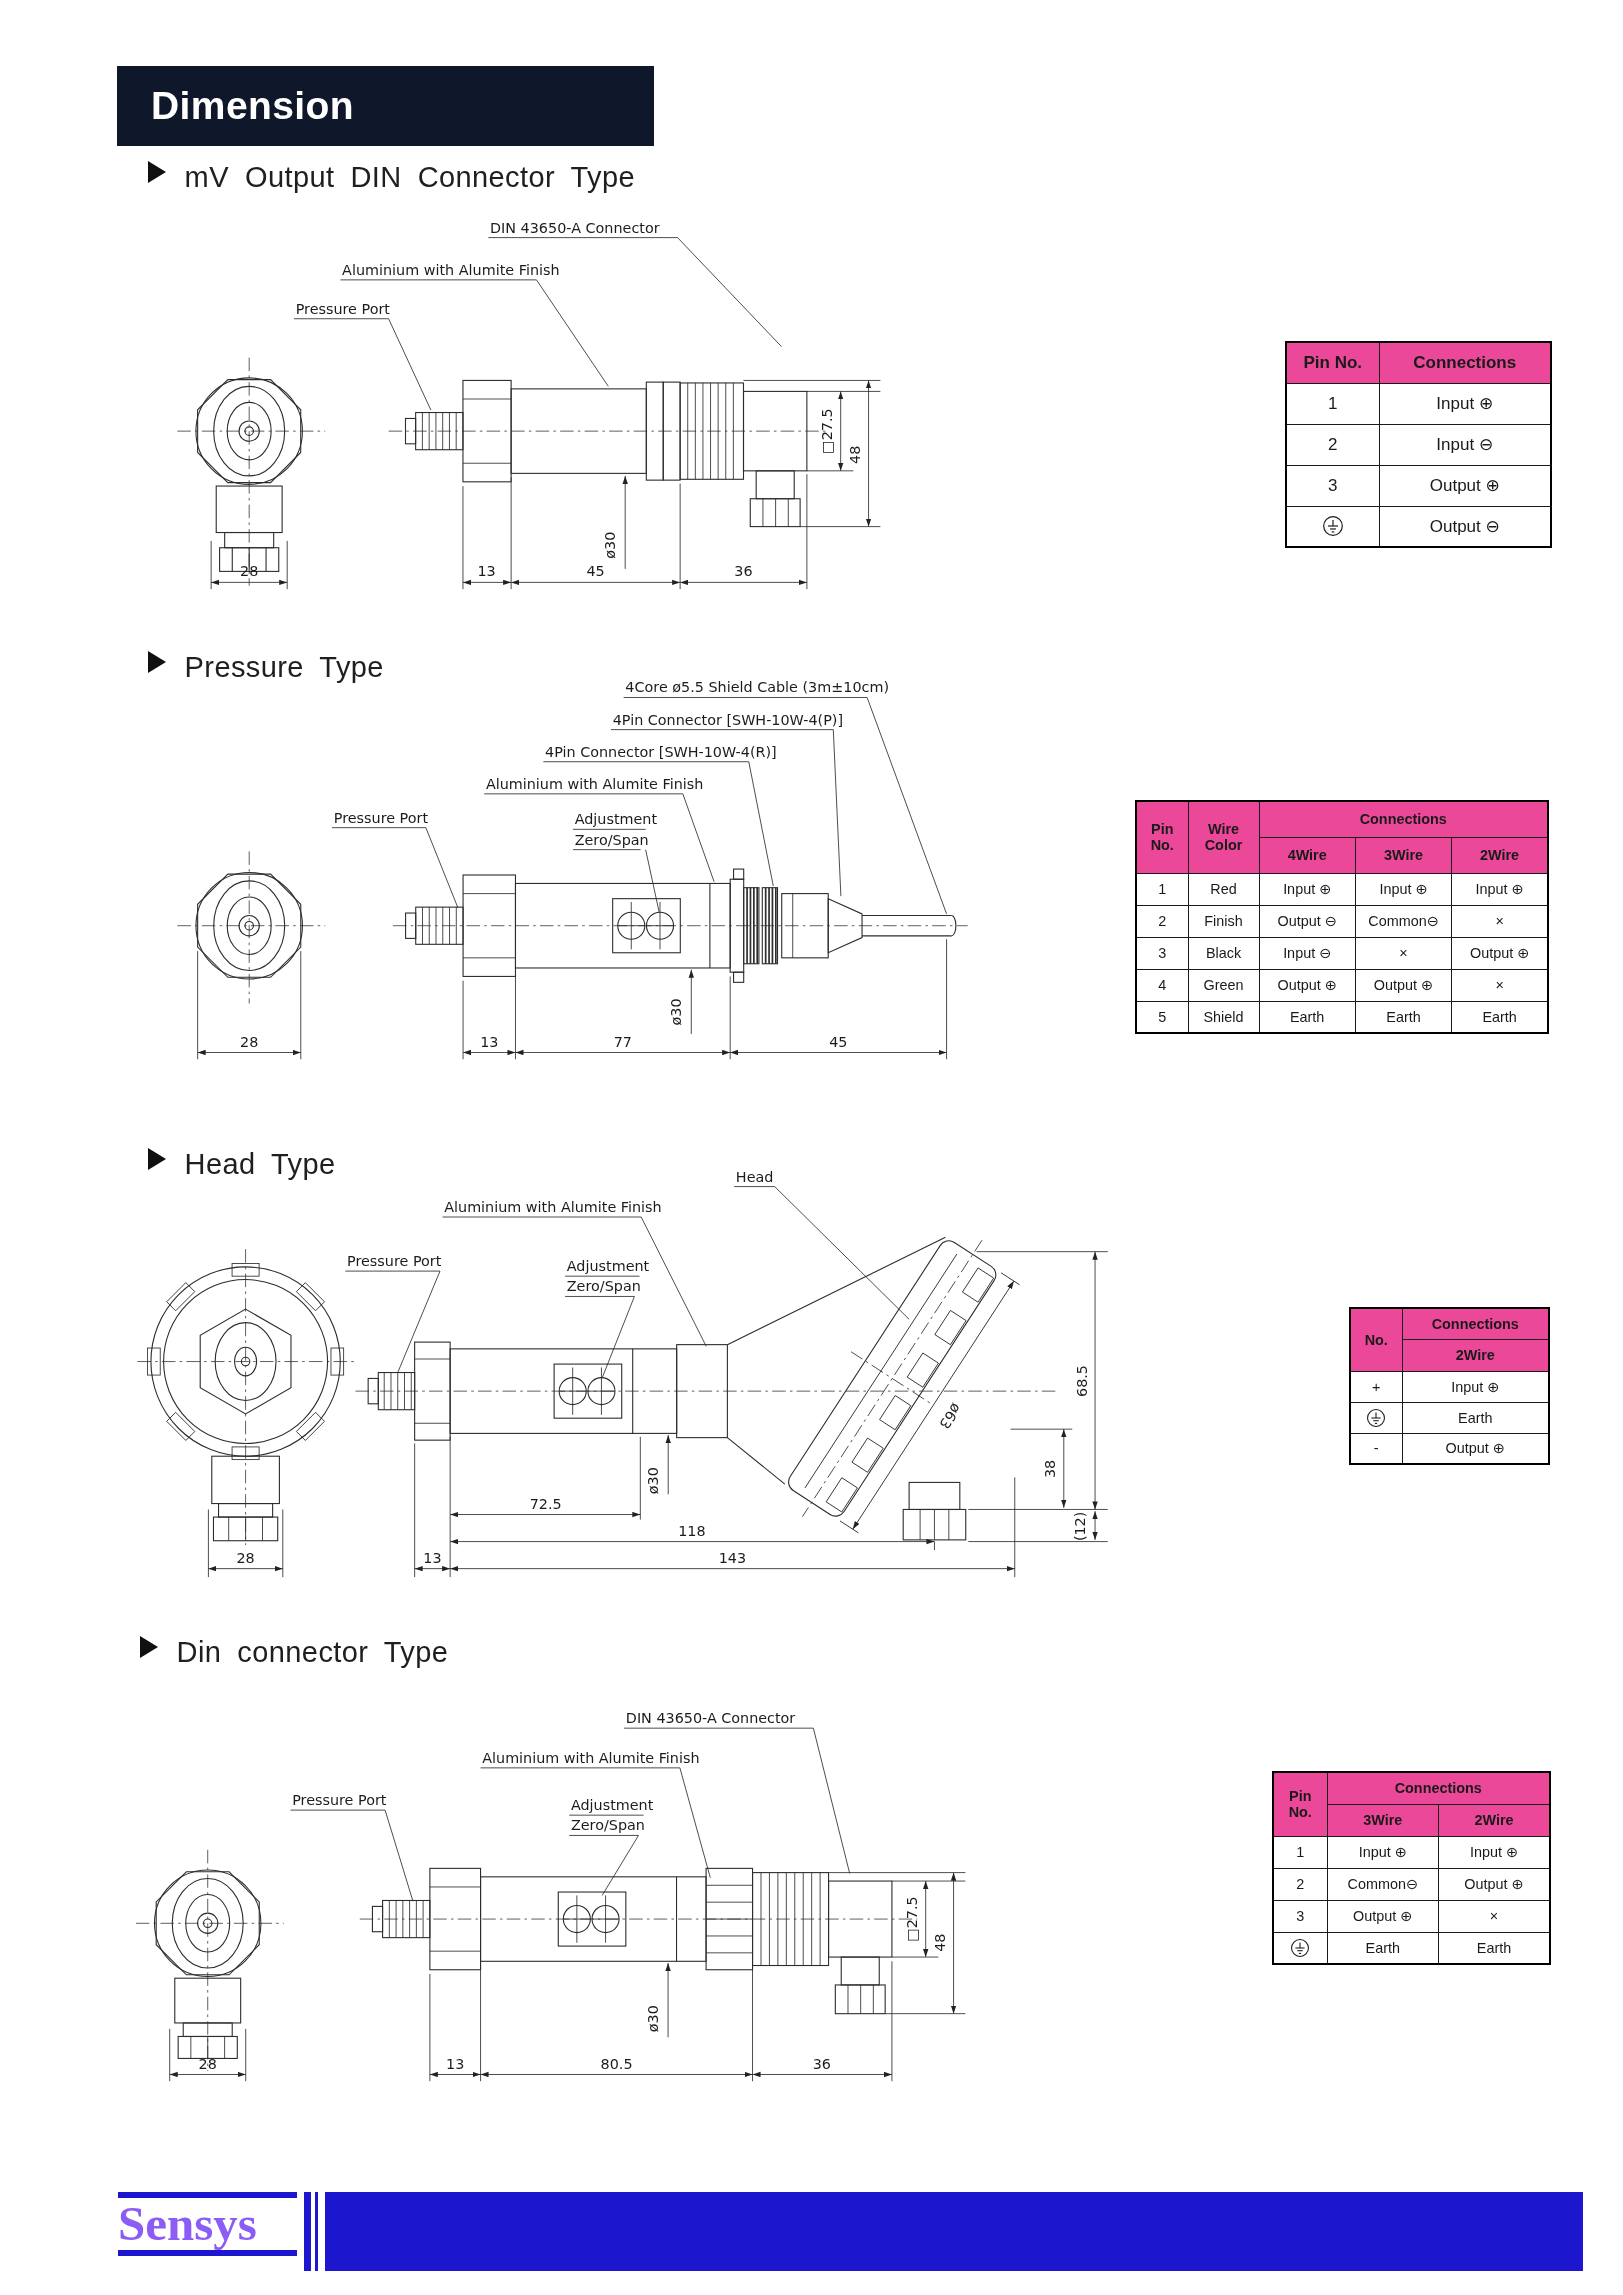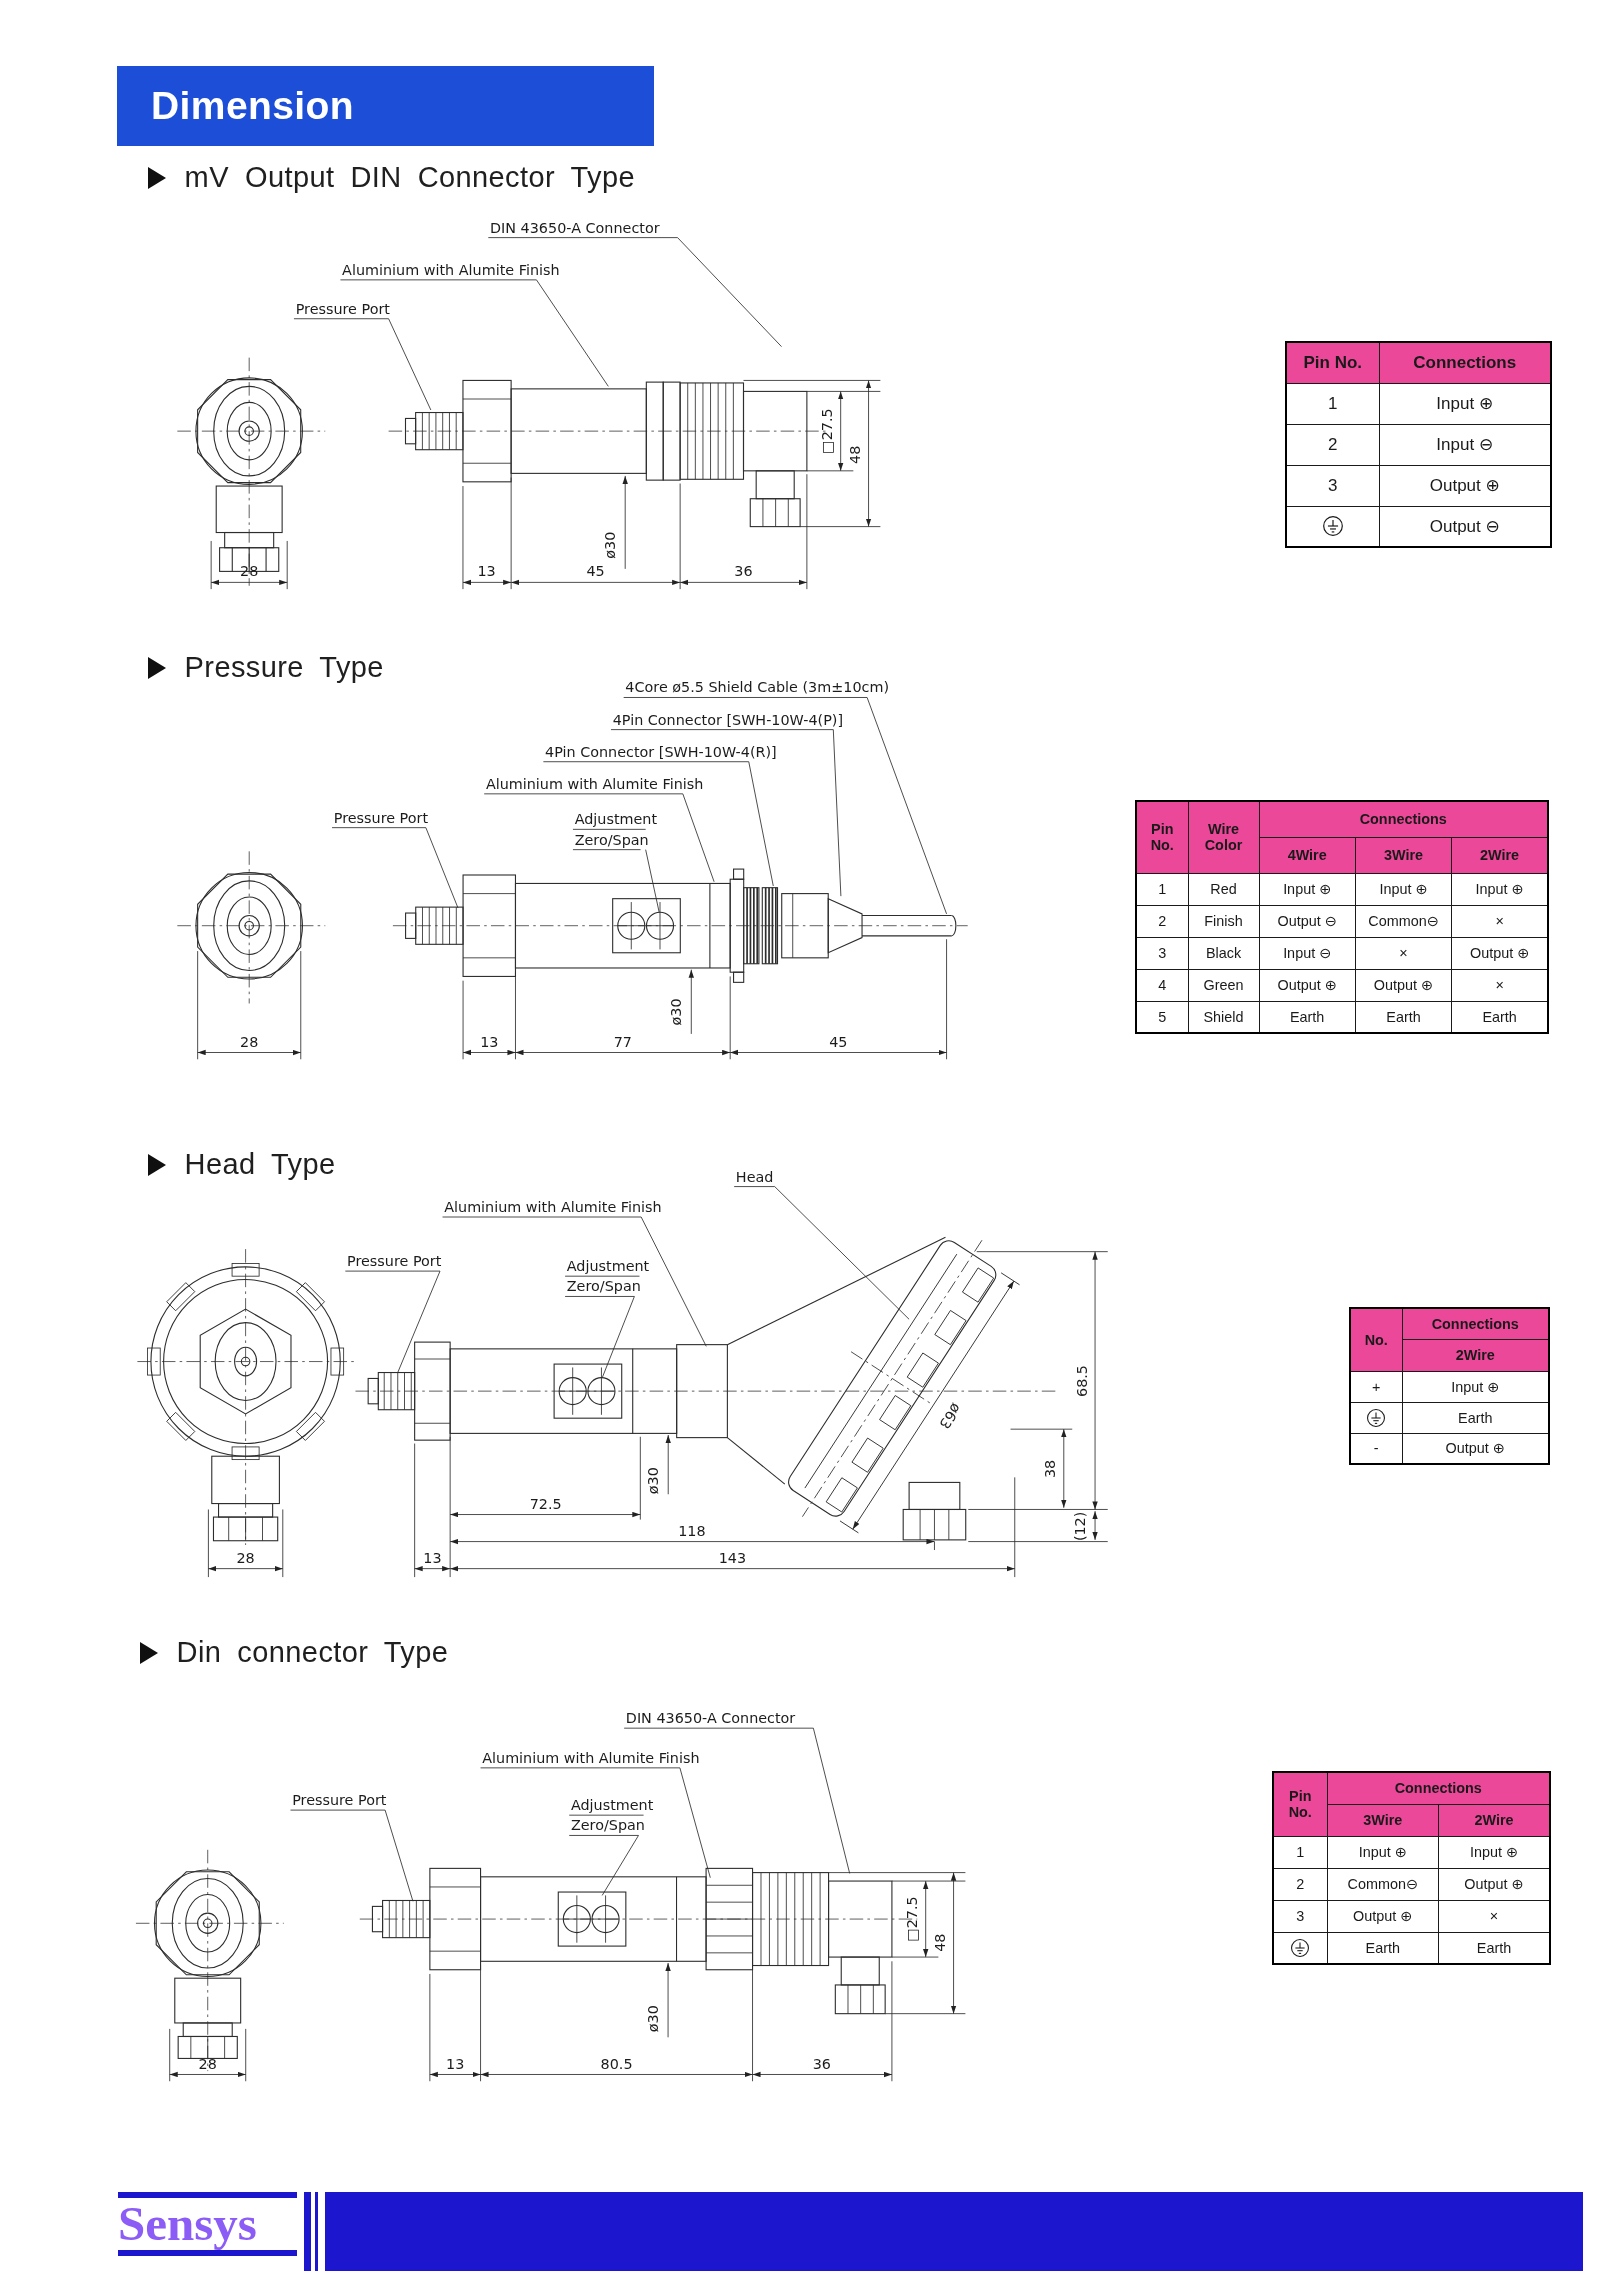--- a/index.html
+++ b/index.html
@@ -1,22 +1,22 @@
 <!DOCTYPE html>
 <html style="font-size:13.5px"><head>
 <meta charset="utf-8">
 <style>
   *{margin:0;padding:0;box-sizing:border-box}
   html,body{background:#fff}
   body{width:1623px;height:2295px;position:relative;font-family:"Liberation Sans","DejaVu Sans",sans-serif;color:#1a1a1a}
   .abs{position:absolute}
   
-  .dim-box{left:117px;top:66px;width:537px;height:80px;background:#1d4ed8;color:#fff;display:flex;align-items:center;padding-left:34px;font-size:39px;font-weight:bold;letter-spacing:0.4px}
+  .dim-box{left:117px;top:66px;width:537px;height:80px;background:#0f172a;color:#fff;display:flex;align-items:center;padding-left:34px;font-size:39px;font-weight:bold;letter-spacing:0.4px}
   
-  .sec-head{display:flex;align-items:center;font-size:29px;color:#1f1f1f;letter-spacing:0.4px;word-spacing:7.6px}
+  .sec-head{display:flex;align-items:flex-start;font-size:29px;color:#1f1f1f;letter-spacing:0.4px;word-spacing:7.6px}
   .tri{width:0;height:0;border-left:18px solid #101010;border-top:11px solid transparent;border-bottom:11px solid transparent;display:inline-block;margin-right:18.6px}
   
   table{border-collapse:collapse;table-layout:fixed;background:#fff}
   .ctab{border:2.5px solid #000}
   .ctab th,.ctab td{border:1px solid #1a1a1a;text-align:center;vertical-align:middle;padding:0 1.7px}
   .ctab th{background:#ec4899;font-weight:bold}
   #t1{width:265px;font-size:17px}
   #t1 tr{height:41px}
   #t2{width:414px;font-size:14.4px}
   #t3{width:200px;font-size:14.4px}

